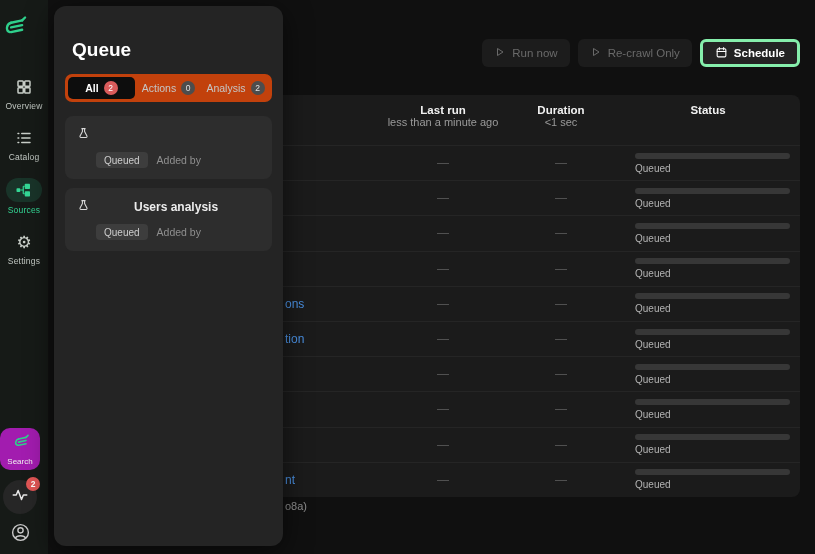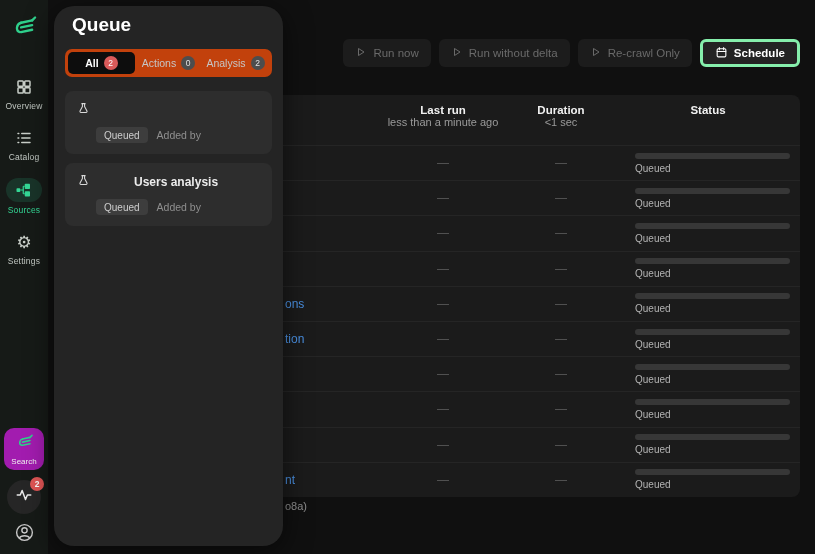--- a/index.html
+++ b/index.html
@@ -5,21 +5,21 @@
   * { margin:0; padding:0; box-sizing:border-box; }
   html,body { width:815px; height:554px; background:#0a0a0a; }
   .app {
     position:relative; width:815px; height:554px; overflow:hidden;
     background:#101010; font-family:"Liberation Sans", sans-serif;
     -webkit-font-smoothing:antialiased;
   }
   
   .sidebar {
     position:absolute; left:0; top:0; bottom:0; width:48px;
-    background:#161a17; display:flex; flex-direction:column; align-items:center;
+    background:#161a17; display:flex; flex-direction:column; align-items:flex-start;
     padding-top:14px; z-index:5;
   }
   .logo { width:28px; height:28px; margin-bottom:34px; }
   .nav-item {
     display:flex; flex-direction:column; align-items:center; gap:3px;
     margin-bottom:16px; cursor:pointer; width:48px;
   }
   .nav-item .nav-label { font-size:8.5px; color:#c2c8c3; letter-spacing:.2px; }
   .nav-icon { width:22px; height:22px; display:flex; align-items:center; justify-content:center; color:#c9cfc9; }
   .nav-item.active .pill {
@@ -43,22 +43,22 @@
   .notif-badge {
     position:absolute; top:-3px; right:-3px; width:14px; height:14px; border-radius:50%;
     background:#e05555; color:#fff; font-size:8.5px; font-weight:bold;
     display:flex; align-items:center; justify-content:center;
   }
   .account-btn { width:24px; height:24px; display:flex; align-items:center; justify-content:center; cursor:pointer; }
 
   
   .queue-panel {
     position:absolute; left:54px; top:6px; width:229px; height:540px;
-    background:#242424; border-radius:20px; z-index:10;
-    box-shadow:0 6px 28px rgba(0,0,0,.55); padding:4px 11px;
+    background:#242424; border-radius:12px; z-index:10;
+    box-shadow:0 6px 28px rgba(0,0,0,.55); padding:29px 11px;
   }
   .queue-title { font-size:19px; font-weight:bold; color:#fff; margin:4px 0 13px 7px; }
   .queue-tabs {
     display:flex; background:#c2410c; border-radius:7px; padding:3px; height:28px;
   }
   .queue-tab {
     flex:1; display:flex; align-items:center; justify-content:center; gap:5px;
     font-size:10.5px; color:#c6c6c6; border-radius:5px; cursor:pointer;
   }
   .queue-tab.active { background:#0d0d0d; color:#fff; font-weight:bold; }
@@ -265,28 +265,20 @@
           </svg>
       </span>
       <span>Run now</span>
     </div>
     <div class="btn ghost">
       <span>
         <svg viewBox="0 0 24 24" width="12" height="12" fill="none" stroke="#6a6a6a" stroke-width="2" stroke-linejoin="round">
             <path d="M7 5 v14 l11-7 z"></path>
           </svg>
       </span>
-      <span>Run without delta</span>
-    </div>
-    <div class="btn ghost">
-      <span>
-        <svg viewBox="0 0 24 24" width="12" height="12" fill="none" stroke="#6a6a6a" stroke-width="2" stroke-linejoin="round">
-            <path d="M7 5 v14 l11-7 z"></path>
-          </svg>
-      </span>
       <span>Re-crawl Only</span>
     </div>
     <div class="btn primary">
       <span>
         <svg viewBox="0 0 24 24" width="13" height="13" fill="none" stroke="#ffffff" stroke-width="2" stroke-linecap="round">
           <rect x="4" y="5" width="16" height="15" rx="2"></rect>
             <path d="M8 3 v4 M16 3 v4 M4 10 h16"></path>
         </svg>
       </span>
       <span>Schedule</span>

